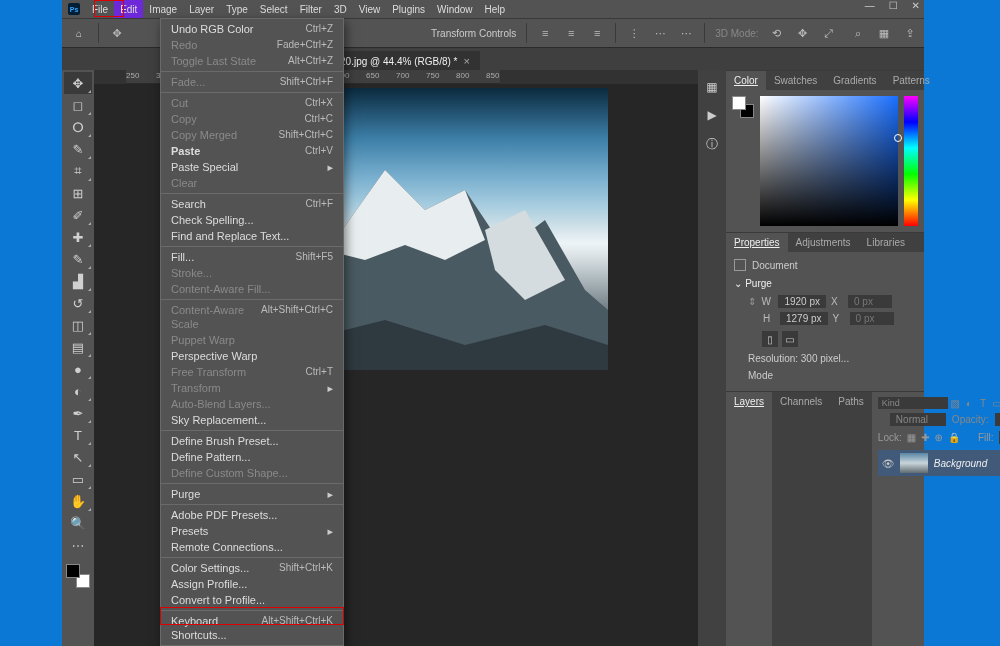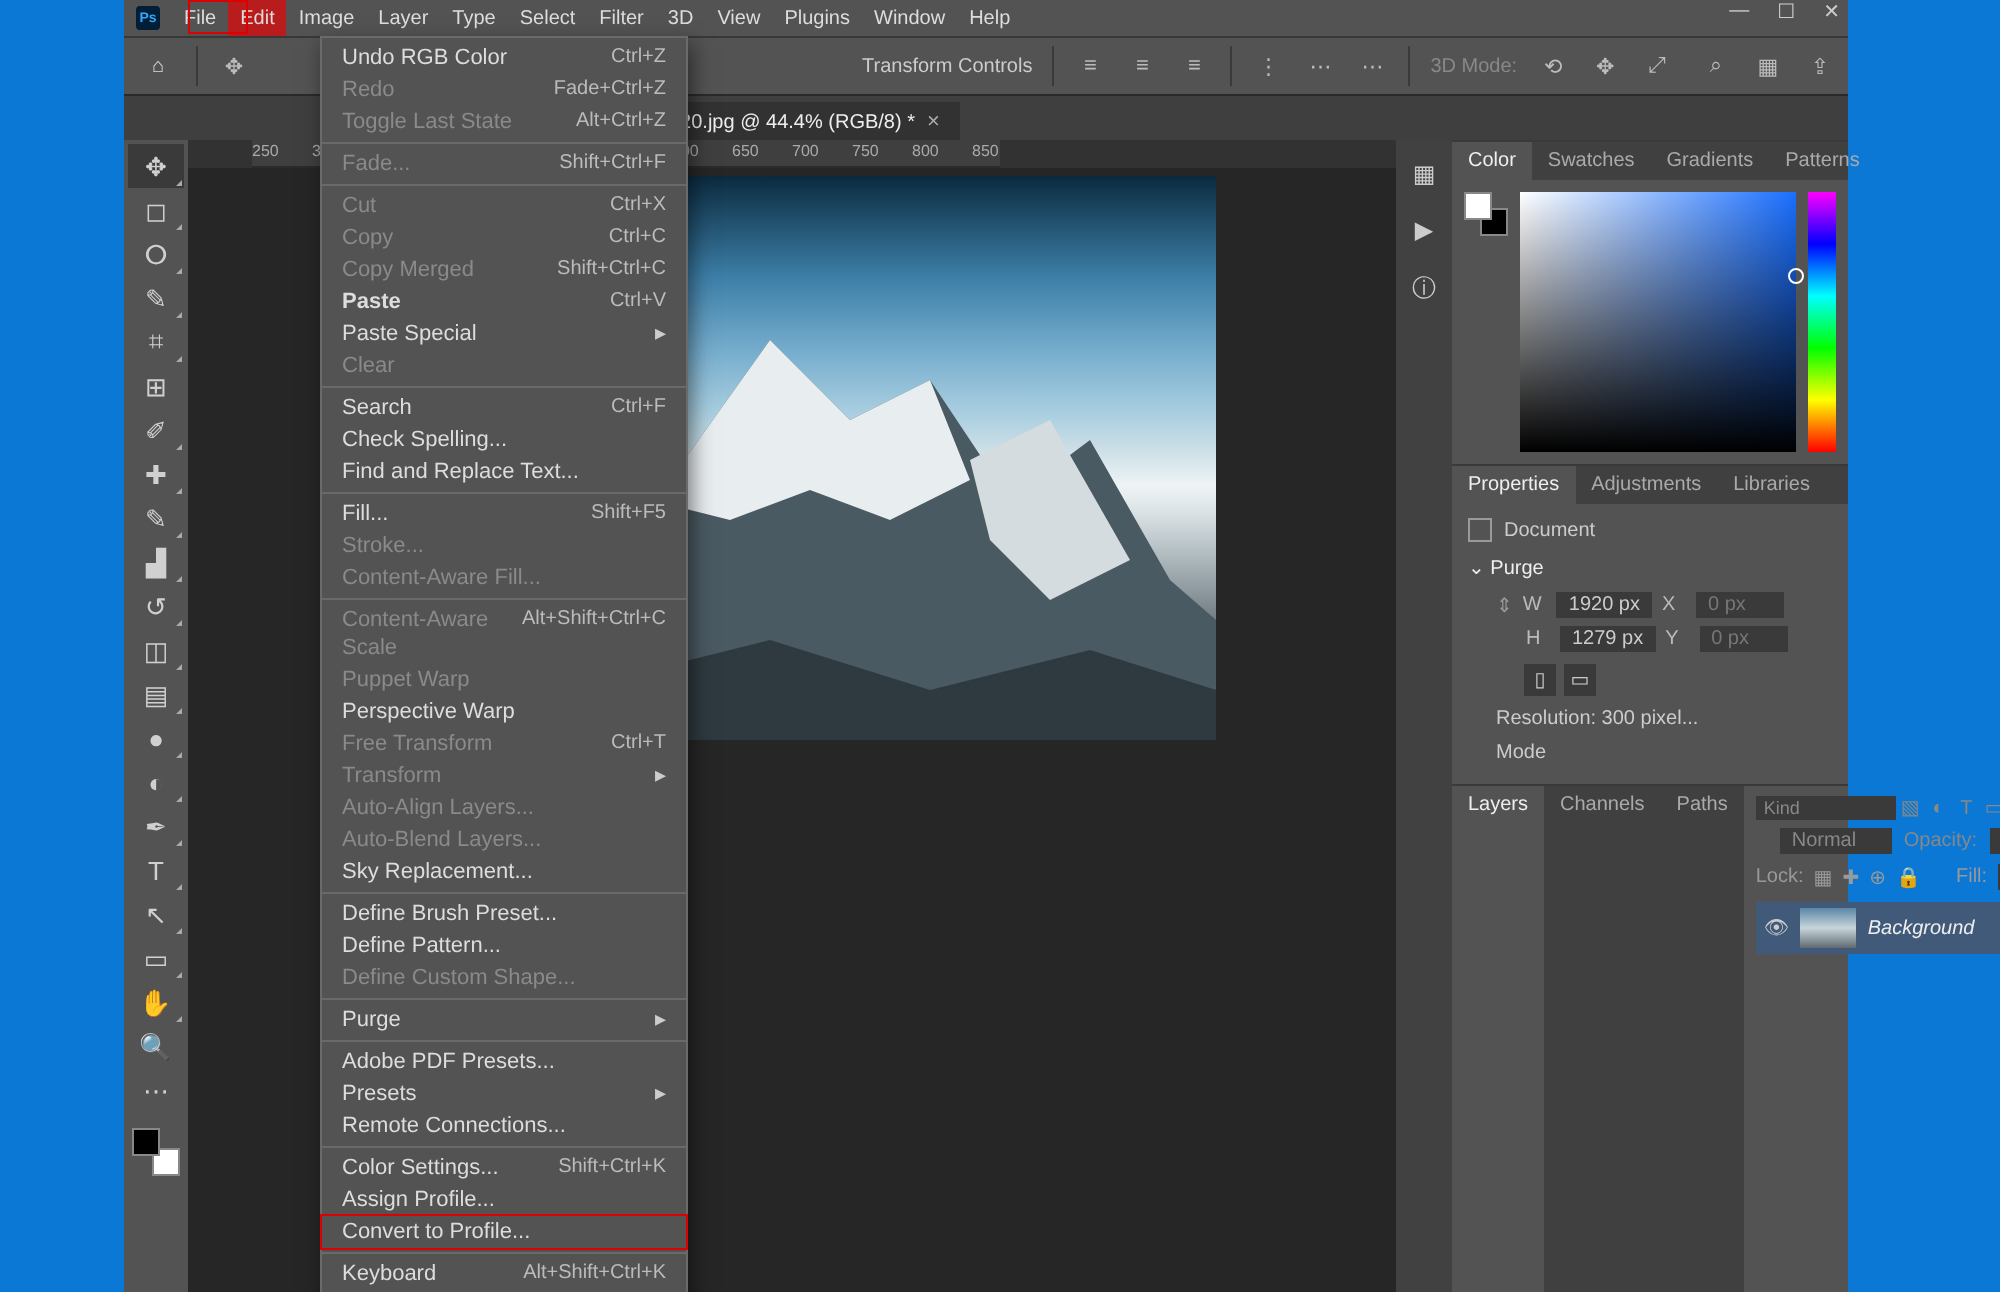--- a/index.html
+++ b/index.html
@@ -41,21 +41,21 @@
   .artboard{margin-top:4px;width:423px;height:282px;background:linear-gradient(180deg,#0b2a3e 0%,#3d7fa8 18%,#7ab0cf 32%,#a9cee0 42%,#c9dde6 48%,#eef4f6 55%,#d9e0e3 60%,#b7c2c7 66%,#8b979c 74%,#5e6b70 82%,#3a474d 92%,#2a363c 100%);position:relative;overflow:hidden;}
   .mtn{position:absolute;left:0;bottom:0;width:100%;height:78%;}
   .mtn svg{width:100%;height:100%;display:block;}
   
   .midcol{width:28px;background:#414141;display:flex;flex-direction:column;align-items:center;padding-top:10px;gap:14px;color:#ccc;font-size:12px;}
   
   .rp{width:198px;background:#535353;display:flex;flex-direction:column;font-size:10px;color:#ccc;}
   .rp .panel{border-top:1px solid #3a3a3a;}
   .rp .tabs{display:flex;background:#404040;}
   .rp .tabs .t{padding:4px 8px;color:#aaa;cursor:pointer;}
-  .rp .tabs .t.act{background:#535353;color:#eee;}
+  .rp .tabs .t.act{background:#535353;color:#eee;text-decoration:underline;}
   .rp .color-body{display:flex;gap:6px;padding:6px;}
   .rp .color-body .sw{width:22px;height:22px;position:relative;}
   .rp .color-body .sw .b{position:absolute;right:0;bottom:0;width:14px;height:14px;background:#000;border:1px solid #888;}
   .rp .color-body .sw .f{position:absolute;left:0;top:0;width:14px;height:14px;background:#fff;border:1px solid #888;}
   .rp .picker{flex:1;height:130px;background:linear-gradient(to top,#000,rgba(0,0,0,0)),linear-gradient(to right,#fff,#1a6fff);position:relative;}
   .rp .hue{width:14px;height:130px;background:linear-gradient(to bottom,#f0f,#00f,#0ff,#0f0,#ff0,#f00);} 
   .rp .picker .ring{position:absolute;width:8px;height:8px;border:1px solid #fff;border-radius:50%;right:-4px;top:38px;pointer-events:none;}
   .rp .sect{padding:4px 8px;}
   .rp .docrow{display:flex;align-items:center;gap:6px;padding:3px 0;}
   .rp .docrow .ic{width:12px;height:12px;border:1px solid #999;}
@@ -91,21 +91,21 @@
   .hl-convert{position:absolute;left:98px;width:184px;border:1.5px solid #d00;pointer-events:none;z-index:60;}
 </style>
 </head>
 <body>
 
 <div class="app">
 
   <div class="menubar">
     <div class="logo">Ps</div>
     <div class="mi">File</div>
-    <div class="mi" style="background:#b91c1c;">Edit</div>
+    <div class="mi" style="background:#6d28d9;">Edit</div>
     <div class="mi">Image</div>
     <div class="mi">Layer</div>
     <div class="mi">Type</div>
     <div class="mi">Select</div>
     <div class="mi">Filter</div>
     <div class="mi">3D</div>
     <div class="mi">View</div>
     <div class="mi">Plugins</div>
     <div class="mi">Window</div>
     <div class="mi">Help</div>
@@ -403,23 +403,20 @@
       </div>
       <div class="row dis">
         <span>Free Transform</span>
         <span class="sub">Ctrl+T</span>
       </div>
       <div class="row dis">
         <span>Transform</span>
         <span class="arrow">▸</span>
       </div>
       <div class="row dis">
-        <span>Auto-Align Layers...</span>
-      </div>
-      <div class="row dis">
         <span>Auto-Blend Layers...</span>
       </div>
       <div class="row">
         <span>Sky Replacement...</span>
       </div>
       <div class="sepr"></div>
       <div class="row">
         <span>Define Brush Preset...</span>
       </div>
       <div class="row">

